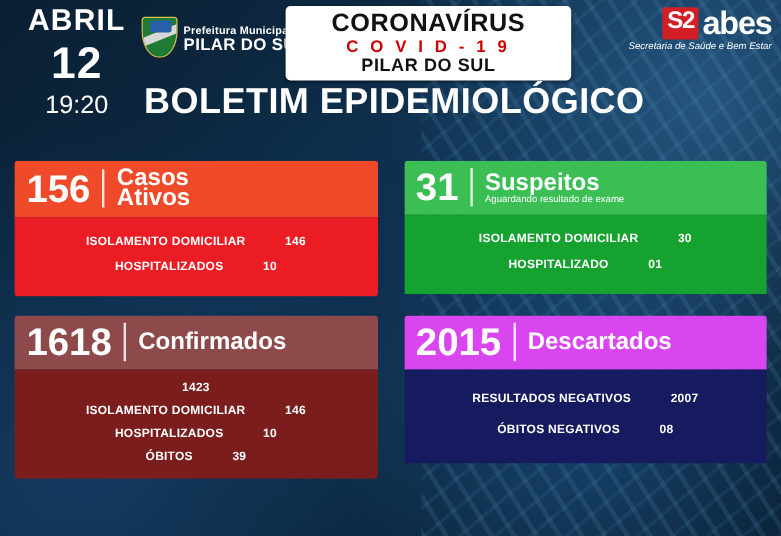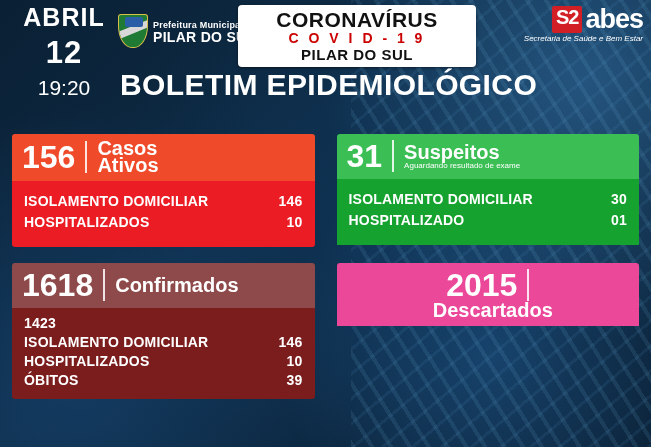--- a/index.html
+++ b/index.html
@@ -36,21 +36,21 @@
 
   .date-block {
     position: absolute; left: 8px; top: 4px; width: 112px;
     text-align: center; color: #ffffff;
   }
   .date-month {
     font-size: 25px; font-weight: bold; letter-spacing: 1px;
     line-height: 27px;
   }
   .date-day {
-    font-size: 31px; font-weight: bold; line-height: 44px;
+    font-size: 37px; font-weight: bold; line-height: 44px;
     letter-spacing: 1px;
   }
   .date-time {
     font-size: 21px; line-height: 26px; letter-spacing: 0px;
   }
 
   .brasao {
     position: absolute; left: 118px; top: 14px;
     display: flex; align-items: center; gap: 5px;
   }
@@ -116,36 +116,36 @@
     font-size: 32px; font-weight: bold; line-height: 32px;
     padding-right: 10px; border-right: 2px solid rgba(255,255,255,0.85);
   }
   .card-titles { padding-left: 10px; }
   .card-title { font-size: 20px; font-weight: bold; line-height: 18px; }
   .card-title.two-line { line-height: 17px; }
   .card-sub { font-size: 8px; line-height: 9px; text-align: center; }
 
   .card-body { padding: 6px 12px 9px; }
   .row {
-    display: flex; justify-content: space-between; align-items: baseline;
-    font-size: 14px; font-weight: bold; line-height: 19px; letter-spacing: 0.2px; gap: 33px;
+    display: flex; justify-content: center; align-items: baseline;
+    font-size: 10px; font-weight: bold; line-height: 19px; letter-spacing: 0.2px; gap: 33px;
   }
   .row .val { font-variant-numeric: tabular-nums; }
 
   
   .c-ativos .card-head { background: #ef4a2a; }
   .c-ativos .card-body { background: #ec1c24; }
 
   .c-suspeitos .card-head { background: #3bbf55; }
   .c-suspeitos .card-body { background: #16a22f; }
 
   .c-confirmados .card-head { background: #8e4a4a; }
   .c-confirmados .card-body { background: #7b1d1d; }
 
-  .c-descartados .card-head { background: #ec4899; flex-direction: column; }
+  .c-descartados .card-head { background: #d946ef; }
   .c-descartados .card-body { background: #161a5e; }
 
   
   .c-ativos .card-body .row,
   .c-suspeitos .card-body .row { line-height: 21px; }
   .c-ativos .card-body { padding-top: 10px; padding-bottom: 14px; }
   .c-suspeitos .card-body { padding-top: 10px; padding-bottom: 14px; }
   .c-descartados .card-body { padding-top: 12px; padding-bottom: 14px; }
   .c-descartados .card-body .row { line-height: 26px; }
 </style>
@@ -258,17 +258,27 @@
         </div>
       </div>
 
       <div class="card c-descartados">
         <div class="card-head">
           <div class="card-num">2015</div>
           <div class="card-titles">
             <div class="card-title">Descartados</div>
           </div>
         </div>
+        <div class="card-body">
+          <div class="row">
+            <span class="lbl">RESULTADOS NEGATIVOS</span>
+            <span class="val">2007</span>
+          </div>
+          <div class="row">
+            <span class="lbl">ÓBITOS NEGATIVOS</span>
+            <span class="val">08</span>
+          </div>
+        </div>
       </div>
 
     </div>
   </div>
 </div>
 
 </body></html>

